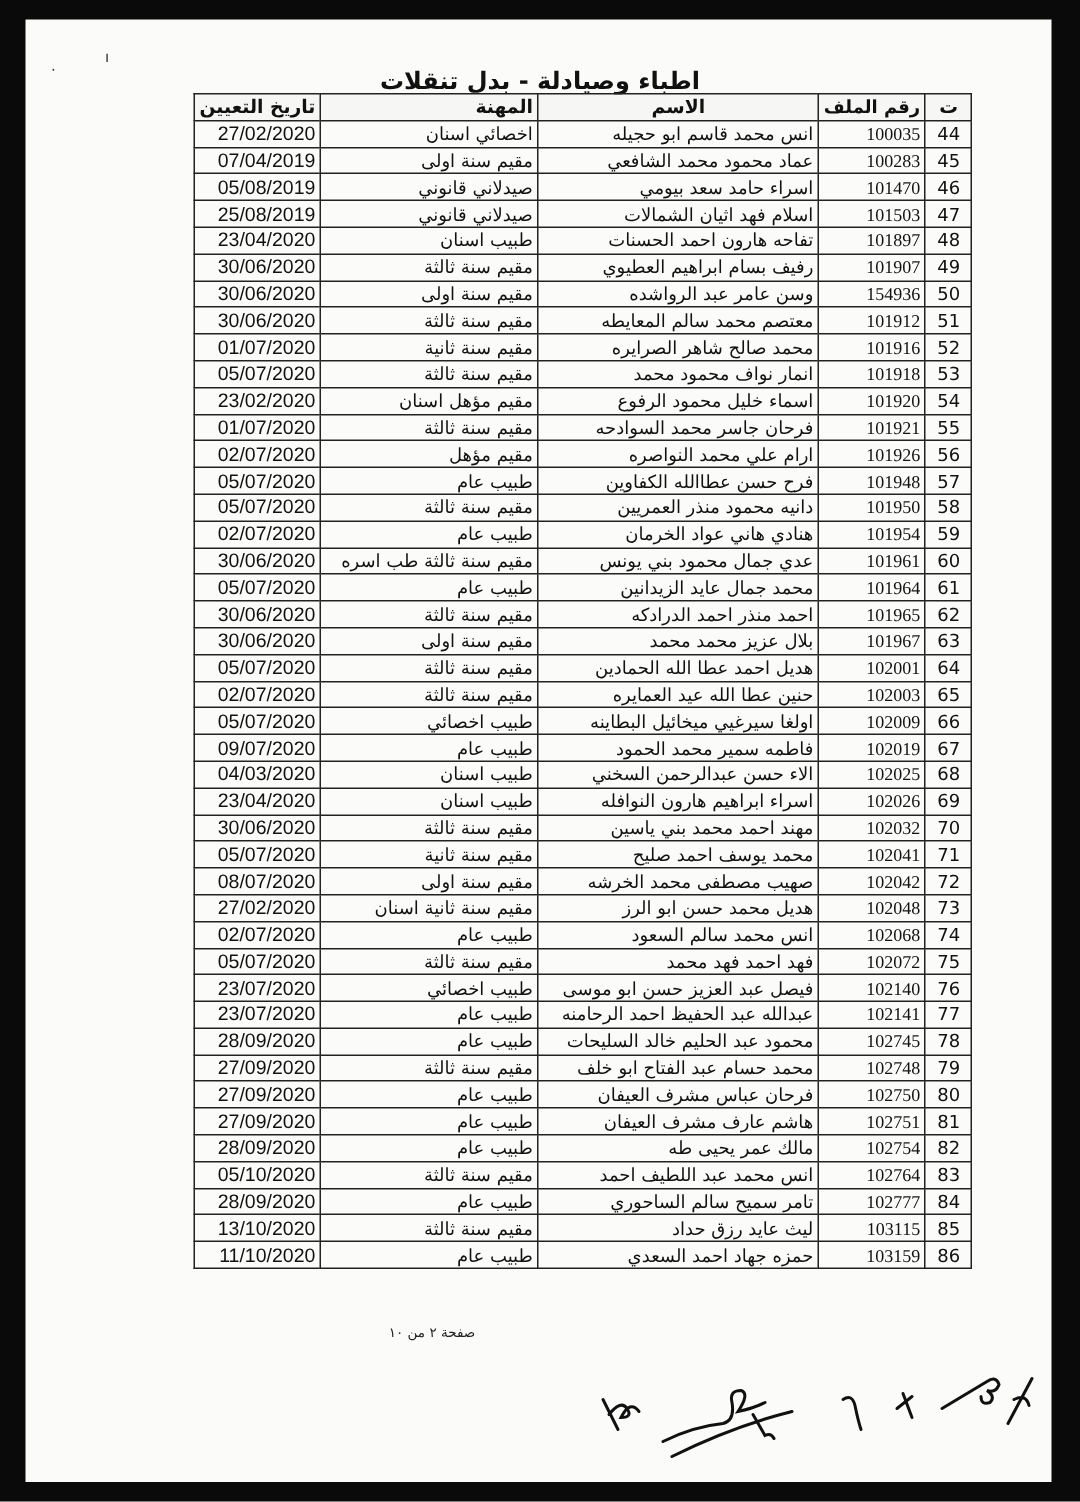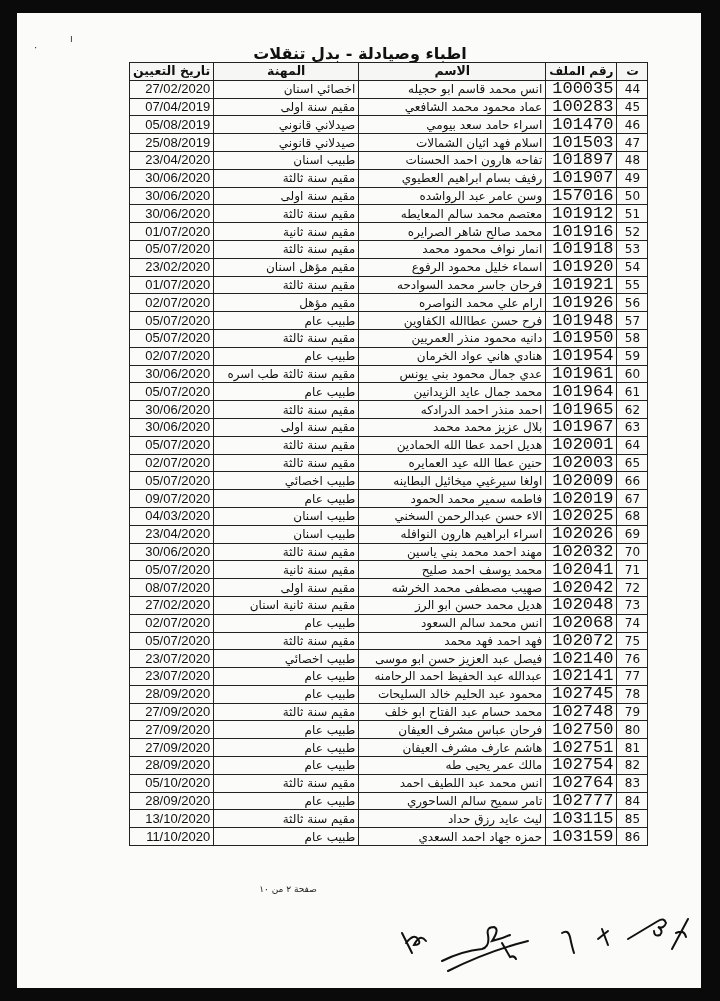--- a/index.html
+++ b/index.html
@@ -4,21 +4,21 @@
 <style>
   html,body{margin:0;padding:0;}
   body{width:720px;height:1001px;background:#0a0a0a;position:relative;overflow:hidden;font-family:"DejaVu Sans",sans-serif;}
   .paper{position:absolute;left:17px;top:13px;width:684px;height:975px;background:#fbfbfa;}
   .corner-mark{position:absolute;font-size:10px;color:#333;}
   .title{position:absolute;left:0;width:720px;top:44px;text-align:center;font-size:16px;font-weight:bold;color:#111;direction:rtl;}
   table{position:absolute;left:129px;top:62px;border-collapse:collapse;direction:rtl;color:#111;}
   td,th{border:1.2px solid #222;padding:0 3px;height:16.8px;line-height:16px;font-size:12px;white-space:nowrap;}
   th{font-weight:bold;font-size:12.5px;text-align:center;background:#f6f6f4;}
   .c-seq{width:24px;text-align:center;}
-  .c-file{width:55px;text-align:right;font-family:Liberation Mono, monospace;font-size:17px;}
+  .c-file{width:55px;text-align:right;font-family:Liberation Serif, serif;font-size:12px;}
   .c-name{width:180px;text-align:right;}
   .c-prof{width:138px;text-align:right;}
   .c-date{width:66px;text-align:right;font-family:"Liberation Sans",sans-serif;font-size:13px;direction:ltr;}
   .footer{position:absolute;left:0;width:576px;top:884px;text-align:center;font-size:9px;color:#222;direction:rtl;}
   .sig{position:absolute;top:905px;left:380px;width:340px;height:70px;}
 </style>
 </head>
 <body>
 
 <div class="paper"></div>
@@ -26,21 +26,21 @@
 <span class="corner-mark" style="left:70px;top:33px;">ı</span>
 
 <div class="title">اطباء وصيادلة - بدل تنقلات</div>
 
 <table>
   <thead>
     <tr>
       <th class="c-seq">ت</th>
       <th class="c-file" style="font-family:'DejaVu Sans',sans-serif;font-size:12px;text-align:center;">رقم الملف</th>
       <th class="c-name" style="text-align:center;">الاسم</th>
-      <th class="c-prof" style="text-align:center;">المهنة</th>
+      <th class="c-prof" style="">المهنة</th>
       <th class="c-date" style="font-family:'DejaVu Sans',sans-serif;font-size:12.5px;text-align:left;direction:rtl;">تاريخ التعيين</th>
     </tr>
   </thead>
   <tbody id="tbody">
       <tr>
         <td class="c-seq">44</td>
         <td class="c-file">100035</td>
         <td class="c-name">انس محمد قاسم ابو حجيله</td>
         <td class="c-prof">اخصائي اسنان</td>
         <td class="c-date">27/02/2020</td>
@@ -75,21 +75,21 @@
       </tr>
       <tr>
         <td class="c-seq">49</td>
         <td class="c-file">101907</td>
         <td class="c-name">رفيف بسام ابراهيم العطيوي</td>
         <td class="c-prof">مقيم سنة ثالثة</td>
         <td class="c-date">30/06/2020</td>
       </tr>
       <tr>
         <td class="c-seq">50</td>
-        <td class="c-file">157016</td>
+        <td class="c-file">154936</td>
         <td class="c-name">وسن عامر عبد الرواشده</td>
         <td class="c-prof">مقيم سنة اولى</td>
         <td class="c-date">30/06/2020</td>
       </tr>
       <tr>
         <td class="c-seq">51</td>
         <td class="c-file">101912</td>
         <td class="c-name">معتصم محمد سالم المعايطه</td>
         <td class="c-prof">مقيم سنة ثالثة</td>
         <td class="c-date">30/06/2020</td>

